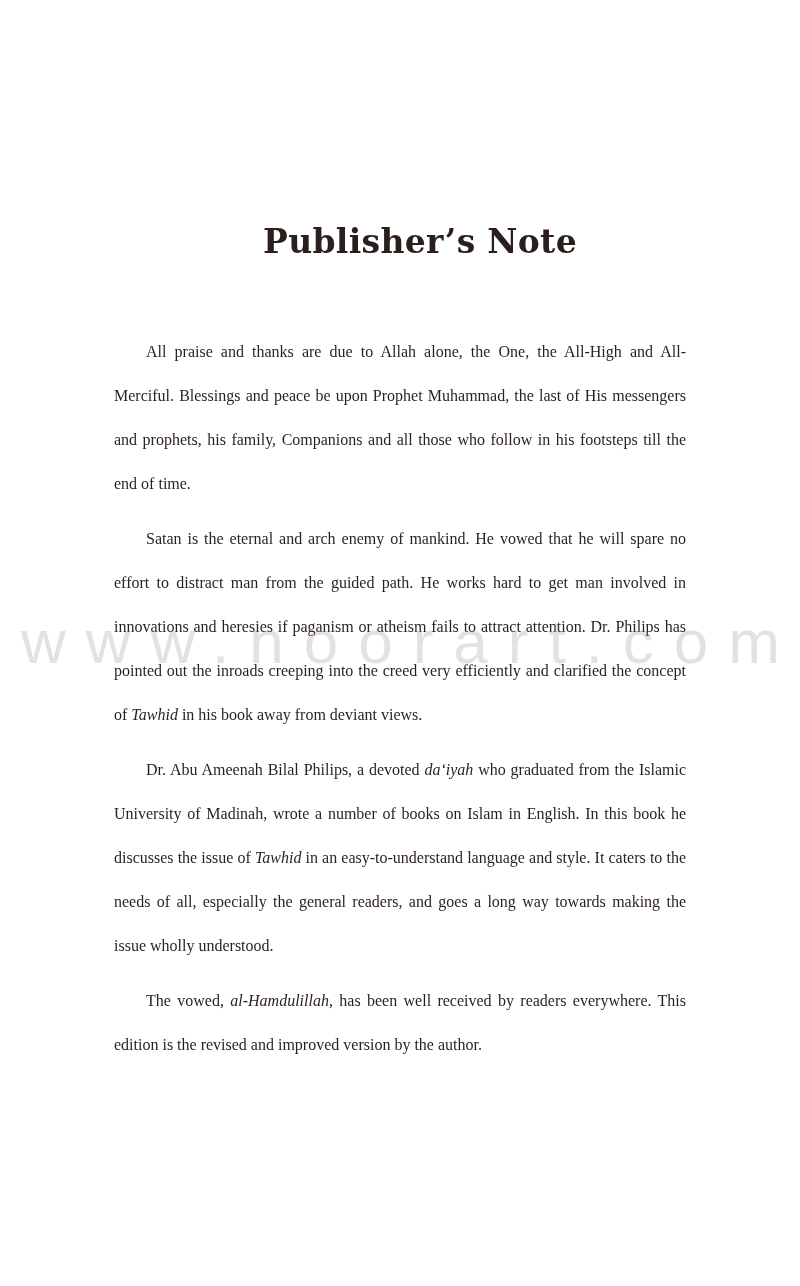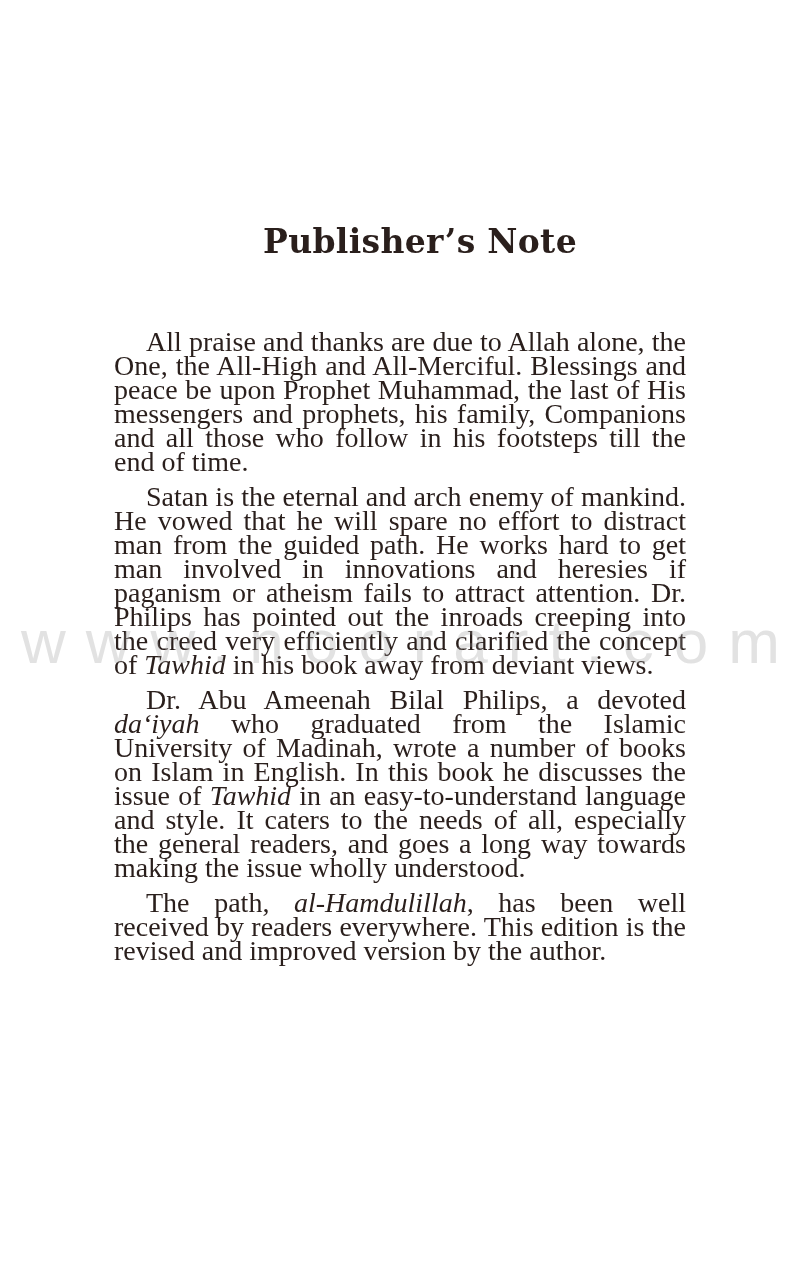--- a/index.html
+++ b/index.html
@@ -17,22 +17,22 @@
     text-align: center;
     font-family: "DejaVu Serif", serif;
     font-weight: bold;
     font-size: 33px;
     color: #2a1f1c;
     letter-spacing: 0.3px;
     margin-left: 20px;
   }
   .body {
     position: absolute; left: 114px; width: 572px; top: 330px;
-    font-size: 28px;
-    line-height: 24px;
+    font-size: 16px;
+    line-height: 44px;
     text-align: justify;
   }
   .para { margin: 0 0 11px 0; text-indent: 32px; }
   .para i { font-style: italic; }
   .watermark {
     position: absolute; left: 0; top: 612px; width: 800px;
     font-family: "Liberation Sans", sans-serif;
     font-size: 62px;
     letter-spacing: 20px;
     color: rgba(150,150,150,0.28);
@@ -45,17 +45,17 @@
 </head>
 <body>
 
 <div class="page">
   <div class="title">Publisher’s Note</div>
 
   <div class="body">
     <p class="para"><span>All praise and thanks are due to Allah alone, the One, the All-High and All-Merciful. Blessings and peace be upon Prophet Muhammad, the last of His messengers and prophets, his family, Companions and all those who follow in his footsteps till the end of time.</span></p>
     <p class="para"><span>Satan is the eternal and arch enemy of mankind. He vowed that he will spare no effort to distract man from the guided path. He works hard to get man involved in innovations and heresies if paganism or atheism fails to attract attention. Dr. Philips has pointed out the inroads creeping into the creed very efficiently and clarified the concept of </span><i>Tawhid</i><span> in his book away from deviant views.</span></p>
     <p class="para"><span>Dr. Abu Ameenah Bilal Philips, a devoted </span><i>da‘iyah</i><span> who graduated from the Islamic University of Madinah, wrote a number of books on Islam in English. In this book he discusses the issue of </span><i>Tawhid</i><span> in an easy-to-understand language and style. It caters to the needs of all, especially the general readers, and goes a long way towards making the issue wholly understood.</span></p>
-    <p class="para"><span>The path, </span><i>al-Hamdulillah</i><span>, has been well received by readers everywhere. This edition is the revised and improved version by the author.</span></p>
+    <p class="para"><span>The vowed, </span><i>al-Hamdulillah</i><span>, has been well received by readers everywhere. This edition is the revised and improved version by the author.</span></p>
   </div>
 
   <div class="watermark">www.noorart.com</div>
 </div>
 
 </body></html>

